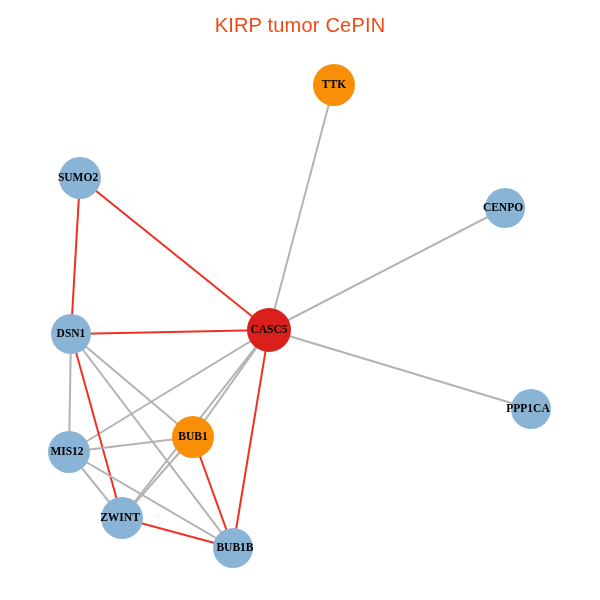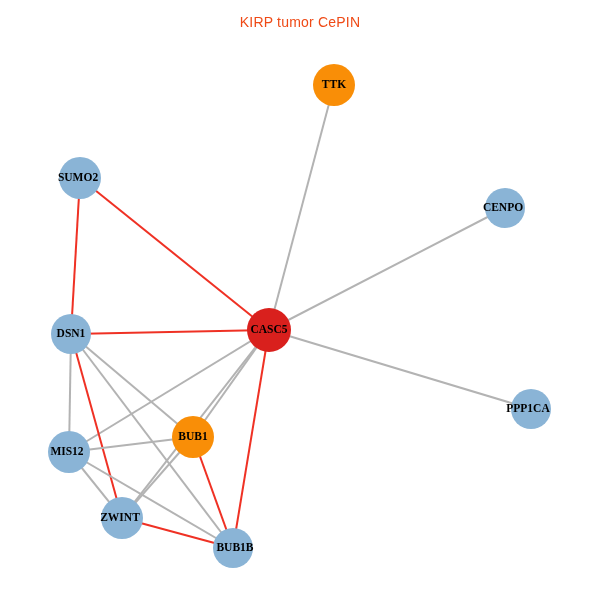--- a/index.html
+++ b/index.html
@@ -19,21 +19,21 @@
     height: 600px;
     background: #ffffff;
   }
   #plot-title {
     position: absolute;
     left: 0;
     top: 14px;
     width: 600px;
     text-align: center;
     font-family: "Liberation Sans", "DejaVu Sans", sans-serif;
-    font-size: 14px;
+    font-size: 20px;
     font-weight: normal;
     color: #ef4a16;
     letter-spacing: 0.2px;
     margin: 0;
   }
   #network-svg {
     position: absolute;
     left: 0;
     top: 0;
     width: 600px;

